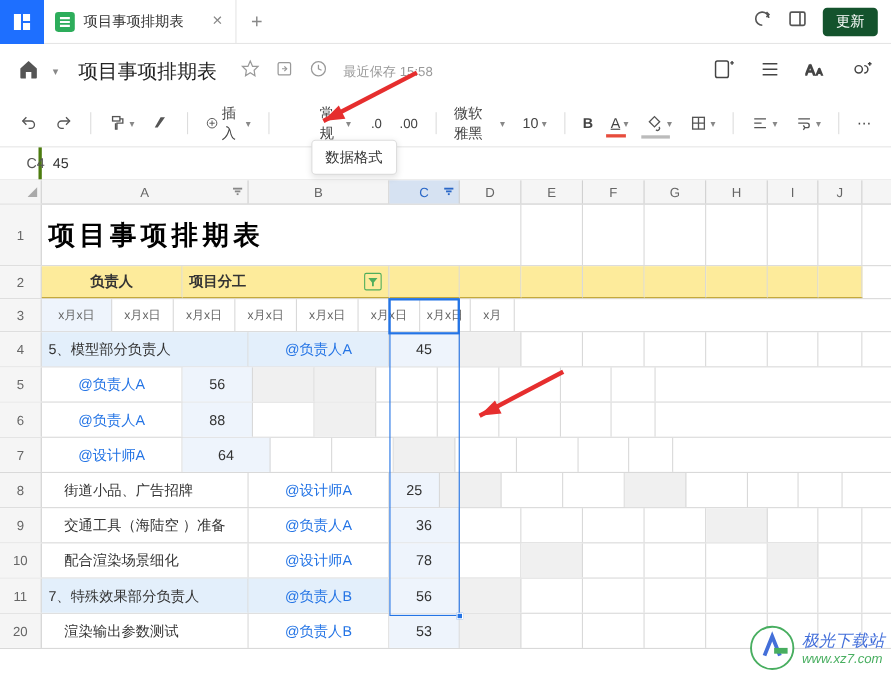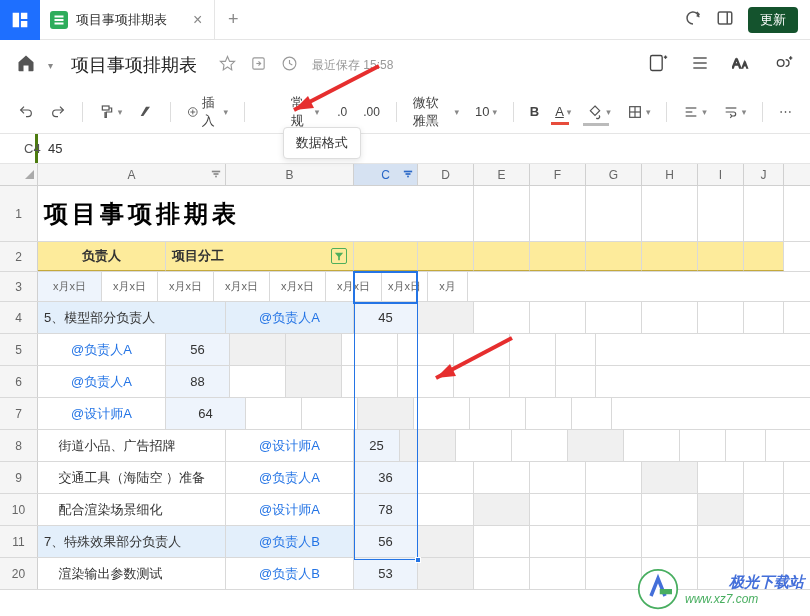--- a/index.html
+++ b/index.html
@@ -91,21 +91,21 @@
 
 
 .arrow { position: absolute; pointer-events: none; z-index: 20; }
 .arrow line { stroke: #e62e2e; stroke-width: 4; }
 .arrow polygon { fill: #e62e2e; }
 
 
 .watermark { position: absolute; right: 6px; bottom: 6px; display: flex; align-items: center; gap: 6px; opacity: 0.95; }
 .wm-badge { width: 42px; height: 42px; }
 .wm-text { display: flex; flex-direction: column; font-style: italic; }
-.wm-text .l1 { font-size: 15px; color: #3a68d8; font-weight: bold; margin-left: 44px; }
+.wm-text .l1 { font-size: 15px; color: #3a68d8; font-weight: normal; }
 .wm-text .l2 { font-size: 12px; color: #3faa58; }
 </style>
 </head>
 <body>
 
 <div class="titlebar">
   <div class="app-icon">
     <svg viewBox="0 0 24 24">
         <path d="M4 4h7v16H4zM13 4h7v7h-7zM13 13h7v7h-7z"></path>
       </svg>

